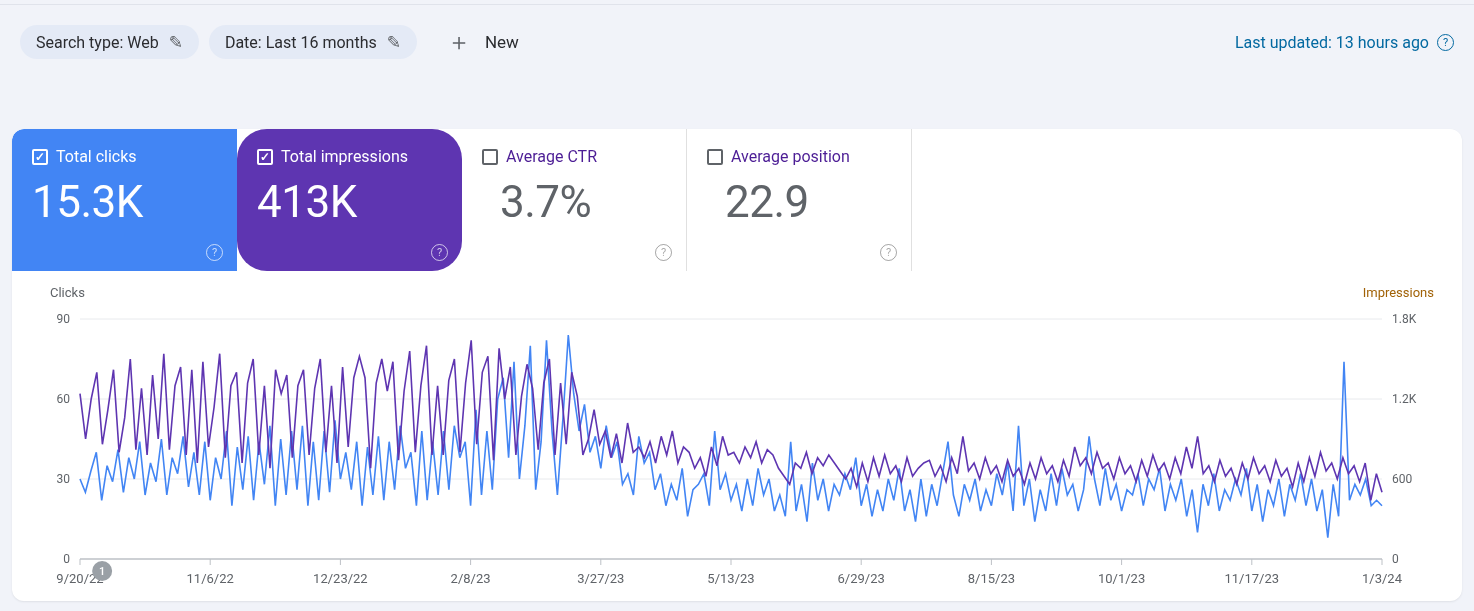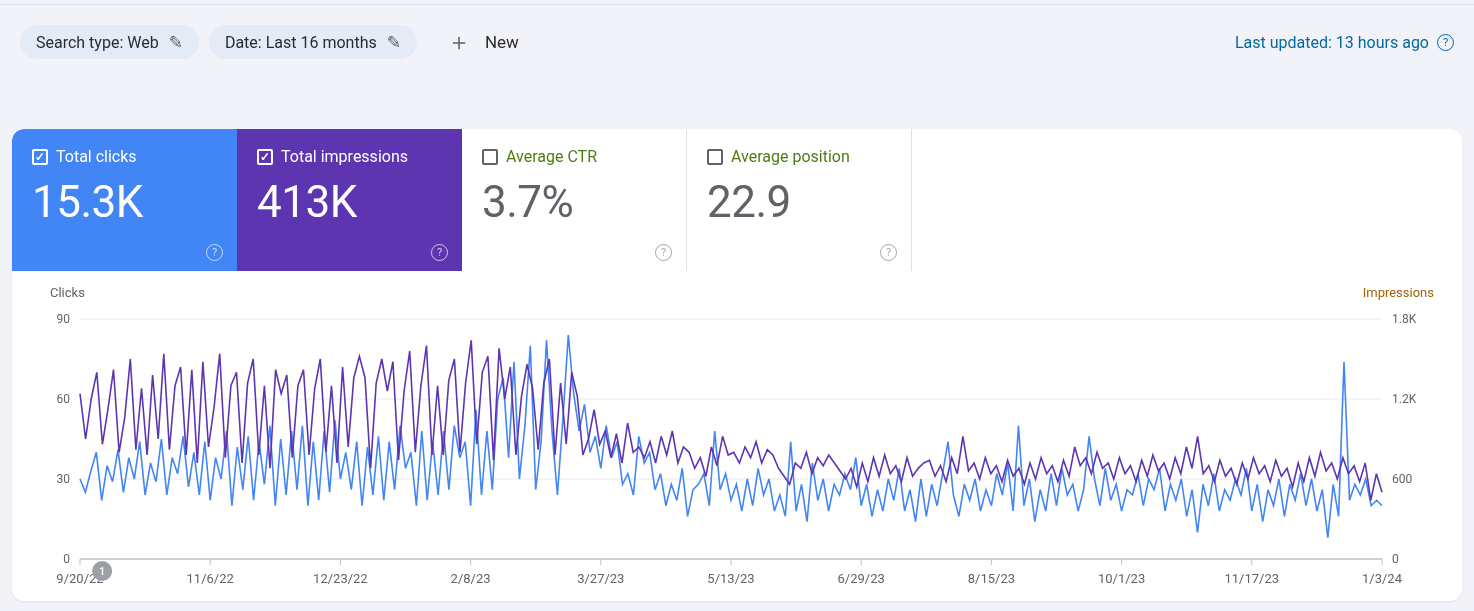--- a/index.html
+++ b/index.html
@@ -16,24 +16,24 @@
 
   .card-wrap { padding: 0 12px 12px 12px; margin-top: 60px; }
   .card { background: #fff; border-radius: 12px; box-shadow: 0 1px 2px rgba(60,64,67,0.1); overflow: hidden; }
   .metrics { display: flex; }
   .metric { position: relative; width: 225px; height: 142px; padding: 18px 18px 18px 20px; border-right: 1px solid #e0e0e0; background: #fff; }
   .metric:first-child { border-top-left-radius: 12px; }
   .metric .row { display: flex; align-items: center; gap: 8px; font-size: 16px; }
   .metric .value { font-size: 44px; font-weight: 400; margin-top: 10px; letter-spacing: -0.5px; }
   .metric .help-pos { position: absolute; bottom: 10px; right: 14px; color: rgba(0,0,0,0.35); }
   .metric.active-blue { background: #4285f4; color: #fff; border-right: none; }
-  .metric.active-purple { background: #5e35b1; color: #fff; border-right: none; }
+  .metric.active-purple { background: #5e35b1; color: #fff; border-right: none; border-radius: 30px; }
   .metric.active-blue .help-pos, .metric.active-purple .help-pos { color: rgba(255,255,255,0.7); }
-  .metric.inactive .row { color: #4d7c0f; }
-  .metric.inactive .value { color: #5f6368; }
+  .metric.inactive .row { color: #4c1d95; }
+  .metric.inactive .value { color: #5f6368; margin-left: 18px; }
   .checkbox { width:16px; height:16px; border:2px solid currentColor; border-radius:2px; display:inline-flex; align-items:center; justify-content:center; }
   .checkbox.checked::after { content:"✓"; font-size:12px; line-height:1; font-weight:700; }
   .metric.inactive .checkbox { border-color:#5f6368; }
 
   .chart-area { position: relative; padding: 28px 20px 32px 20px; height: 330px; }
   .axis-label-left { position:absolute; left:38px; top:14px; font-size:13px; color:#5f6368; }
   .axis-label-right { position:absolute; right:28px; top:14px; font-size:13px; color:#a16207; }
   svg.chart { display:block; }
   .gridline { stroke:#e8eaed; stroke-width:1; }
   .baseline { stroke:#bdc1c6; stroke-width:1.3; }

